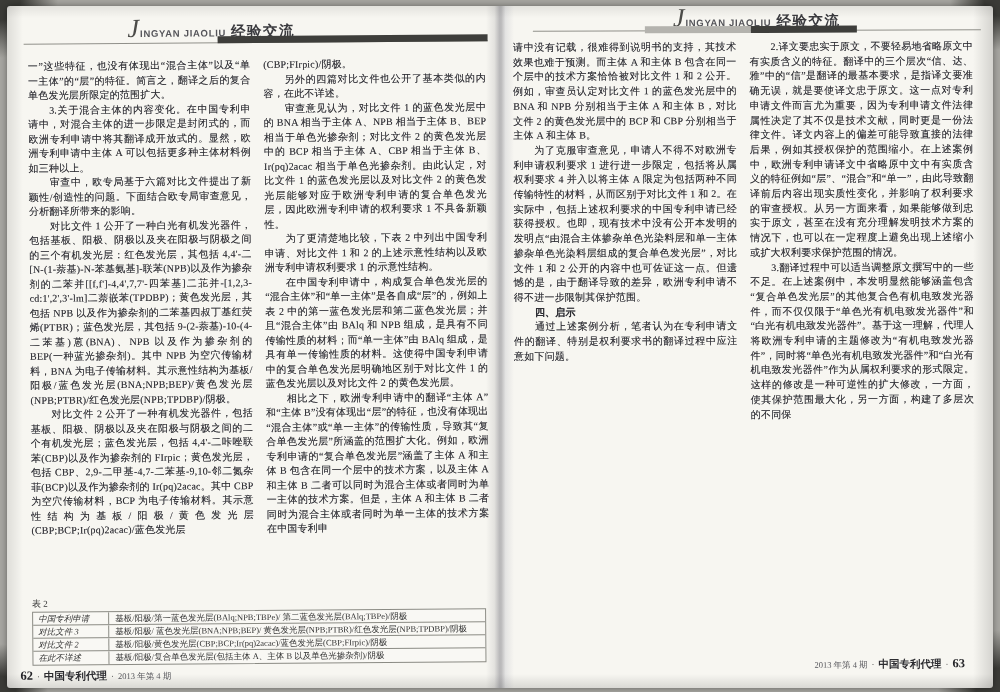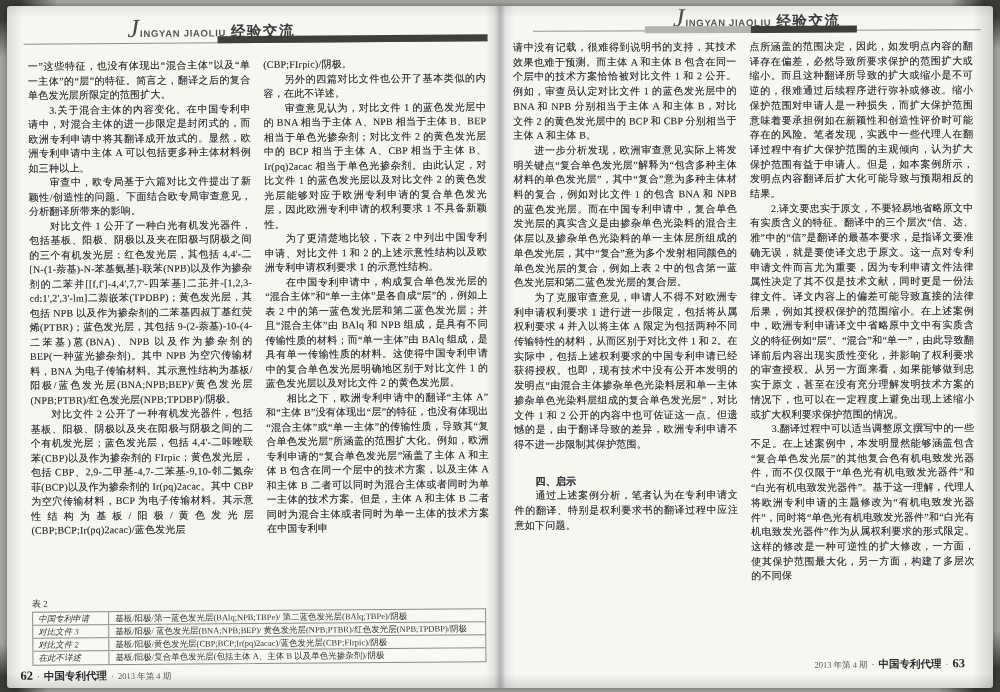--- a/index.html
+++ b/index.html
@@ -60,21 +60,21 @@
   .page-right .bar-dark  { top:22px; left:246px; width:106px; }
 
   .cols { display:flex; gap:13px; overflow:hidden; }
   .page-left  .cols { height:537px; padding:0 10px 0 12px; }
   .page-right .cols { height:614px; padding:0 10px 0 8px;  }
   .colm { flex:1; min-width:0; }
   .para { font-size:10px; line-height:14.5px; text-align:justify; text-indent:21px;
           color:#2e2e34; letter-spacing:0.2px; text-shadow:0 0 0.4px rgba(40,40,50,0.5); }
   .page-right .para { line-height:14.7px; }
   .para.noindent { text-indent:0; }
-  .para.bold { font-weight:bold;margin-top:22px; }
+  .para.bold { font-weight:bold; }
 
   .tblwrap { margin:1px 14px 0 12px; }
   .tcaption { font-size:9px; color:#333; margin-bottom:1px; }
   .tbl { border:1px solid #8b8b84; background:#f9f8f4; }
   .trow { display:flex; border-bottom:1px solid #8b8b84; height:13px; overflow:hidden; }
   .trow:last-child { border-bottom:none; }
   .tlabel { width:76px; flex:none; border-right:1px solid #8b8b84; font-size:8.5px;
             line-height:12px; padding-left:5px; color:#333; white-space:nowrap;font-style:italic; }
   .tvalue { flex:1; font-size:8.5px; line-height:12px; padding-left:6px; color:#333;
             white-space:nowrap; overflow:hidden; }
@@ -169,28 +169,26 @@
     </div>
     <div class="hline"></div>
     <div class="hbar gray bar-gray"></div>
     <div class="hbar dark bar-dark"></div>
   </div>
 
   <div class="cols">
     <div class="colm">
 
     <p class="para noindent">请中没有记载，很难得到说明书的支持，其技术效果也难于预测。而主体 A 和主体 B 包含在同一个层中的技术方案恰恰被对比文件 1 和 2 公开。例如，审查员认定对比文件 1 的蓝色发光层中的 BNA 和 NPB 分别相当于主体 A 和主体 B，对比文件 2 的黄色发光层中的 BCP 和 CBP 分别相当于主体 A 和主体 B。</p>
-        <p class="para">进一步分析发现，欧洲审查意见实际上将发明关键点“复合单色发光层”解释为“包含多种主体材料的单色发光层”，其中“复合”意为多种主体材料的复合，例如对比文件 1 的包含 BNA 和 NPB 的蓝色发光层。而在中国专利申请中，复合单色发光层的真实含义是由掺杂单色光染料的混合主体层以及掺杂单色光染料的单一主体层所组成的单色发光层，其中“复合”意为多个发射相同颜色的单色发光层的复合，例如上表 2 中的包含第一蓝色发光层和第二蓝色发光层的复合层。</p>
         <p class="para">为了克服审查意见，申请人不得不对欧洲专利申请权利要求 1 进行进一步限定，包括将从属权利要求 4 并入以将主体 A 限定为包括两种不同传输特性的材料，从而区别于对比文件 1 和 2。在实际中，包括上述权利要求的中国专利申请已经获得授权。也即，现有技术中没有公开本发明的发明点“由混合主体掺杂单色光染料层和单一主体掺杂单色光染料层组成的复合单色发光层”，对比文件 1 和 2 公开的内容中也可佐证这一点。但遗憾的是，由于翻译导致的差异，欧洲专利申请不得不进一步限制其保护范围。</p>
         <p class="para bold">四、启示</p>
         <p class="para">通过上述案例分析，笔者认为在专利申请文件的翻译、特别是权利要求书的翻译过程中应注意如下问题。</p>
       </div>
     <div class="colm">
 
-    <p class="para noindent">点所涵盖的范围决定，因此，如发明点内容的翻译存在偏差，必然导致所要求保护的范围扩大或缩小。而且这种翻译所导致的扩大或缩小是不可逆的，很难通过后续程序进行弥补或修改。缩小保护范围对申请人是一种损失，而扩大保护范围意味着要承担例如在新颖性和创造性评价时可能存在的风险。笔者发现，实践中一些代理人在翻译过程中有扩大保护范围的主观倾向，认为扩大保护范围有益于申请人。但是，如本案例所示，发明点内容翻译后扩大化可能导致与预期相反的结果。</p>
         <p class="para">2.译文要忠实于原文，不要轻易地省略原文中有实质含义的特征。翻译中的三个层次“信、达、雅”中的“信”是翻译的最基本要求，是指译文要准确无误，就是要使译文忠于原文。这一点对专利申请文件而言尤为重要，因为专利申请文件法律属性决定了其不仅是技术文献，同时更是一份法律文件。译文内容上的偏差可能导致直接的法律后果，例如其授权保护的范围缩小。在上述案例中，欧洲专利申请译文中省略原中文中有实质含义的特征例如“层”、“混合”和“单一”，由此导致翻译前后内容出现实质性变化，并影响了权利要求的审查授权。从另一方面来看，如果能够做到忠实于原文，甚至在没有充分理解发明技术方案的情况下，也可以在一定程度上避免出现上述缩小或扩大权利要求保护范围的情况。</p>
         <p class="para">3.翻译过程中可以适当调整原文撰写中的一些不足。在上述案例中，本发明显然能够涵盖包含“复合单色发光层”的其他复合色有机电致发光器件，而不仅仅限于“单色光有机电致发光器件”和“白光有机电致发光器件”。基于这一理解，代理人将欧洲专利申请的主题修改为“有机电致发光器件”，同时将“单色光有机电致发光器件”和“白光有机电致发光器件”作为从属权利要求的形式限定。这样的修改是一种可逆性的扩大修改，一方面，使其保护范围最大化，另一方面，构建了多层次的不同保</p>
       </div>
   </div>
 
   <div class="pfooter">
     <span class="fissue">2013 年第 4 期</span>
     <span class="fdot">·</span>
     <span class="fjournal">中国专利代理</span>
     <span class="fdot">·</span>

